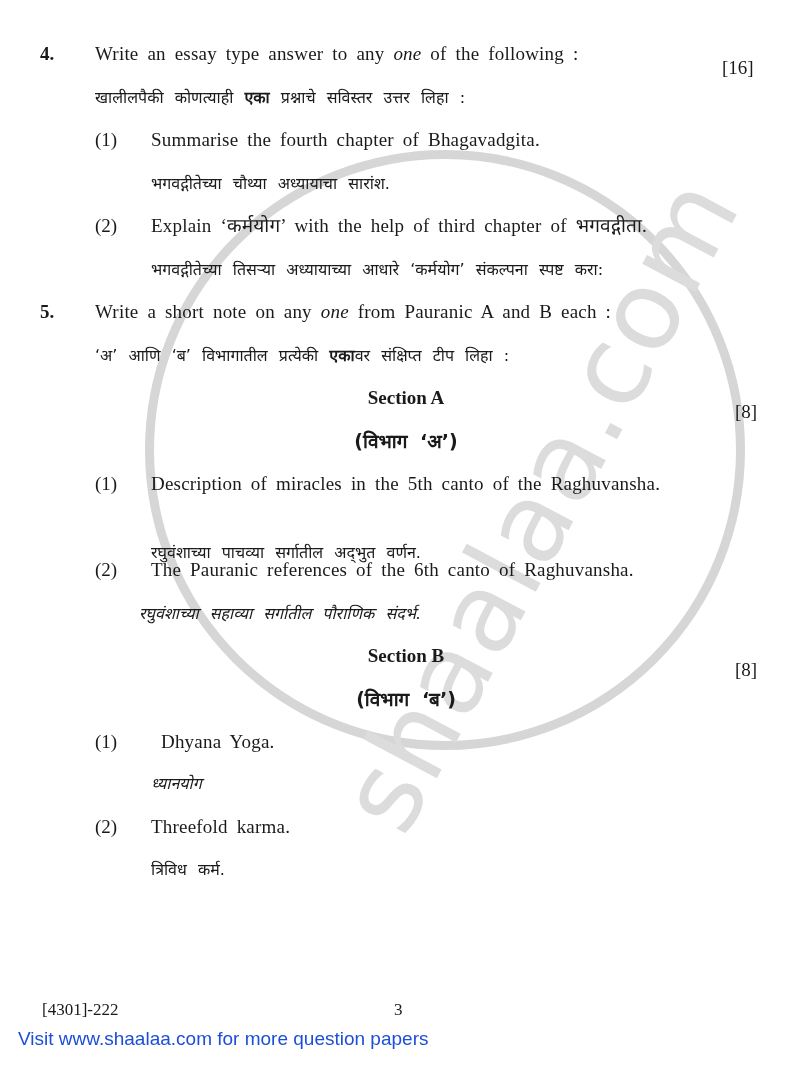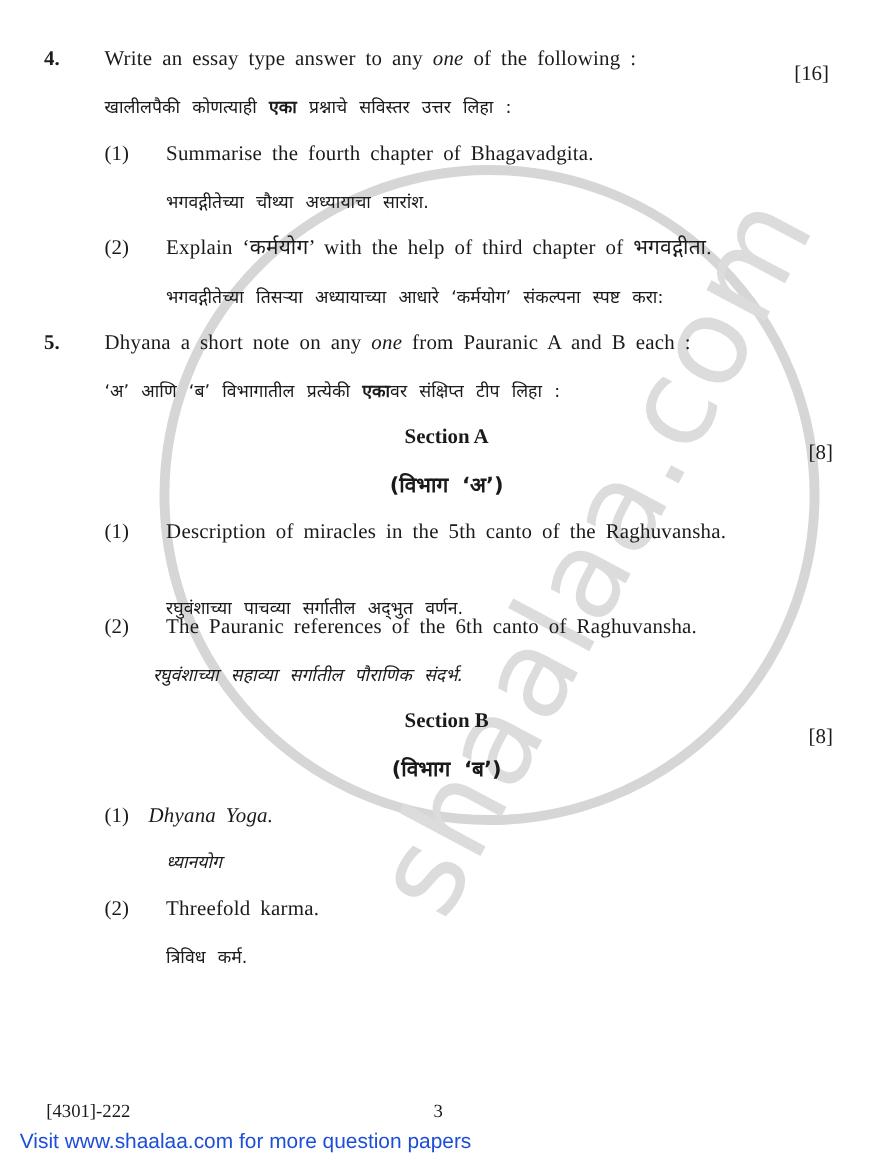--- a/index.html
+++ b/index.html
@@ -48,21 +48,21 @@
     <div class="line dev" style="left:151px; top:173px;">भगवद्गीतेच्या चौथ्या अध्यायाचा सारांश.</div>
 
     <span class="num" style="left:95px; top:215px;">(2)</span>
     <div class="line eng" style="left:151px; top:215px;">Explain ‘कर्मयोग’ with the help of third chapter of  भगवद्गीता.</div>
     <div class="line dev" style="left:151px; top:259px;text-align:center;">भगवद्गीतेच्या तिसऱ्या अध्यायाच्या आधारे ‘कर्मयोग’ संकल्पना स्पष्ट करा:</div>
   </div>
 
   <div>
     <span class="num qnum" style="left:40px; top:301px;">5.</span>
     <div class="line eng" style="left:95px; top:301px;">
-      <span>Dhyana a short note on any </span><span class="ital">one</span><span> from Pauranic A and B each :</span>
+      <span>Write a short note on any </span><span class="ital">one</span><span> from Pauranic A and B each :</span>
     </div>
     <div class="line dev" style="left:95px; top:345px;">
       <span>‘अ’ आणि ‘ब’ विभागातील प्रत्येकी </span><span class="bold">एका</span><span>वर संक्षिप्त टीप लिहा :</span>
     </div>
 
     <div>
       <div class="center bold" style="top:387px;">Section A</div>
       <span class="marks" style="left:735px; top:387px;">[8]</span>
       <div class="center dev bold" style="top:430px;">(विभाग ‘अ’)</div>
 
@@ -74,21 +74,21 @@
       <div class="line eng" style="left:151px; top:559px;">The Pauranic references of the 6th canto of Raghuvansha.</div>
       <div class="line dev" style="left:139px; top:603px;font-style:italic;">रघुवंशाच्या सहाव्या सर्गातील पौराणिक संदर्भ.</div>
     </div>
 
     <div>
       <div class="center bold" style="top:645px;">Section B</div>
       <span class="marks" style="left:735px; top:645px;">[8]</span>
       <div class="center dev bold" style="top:688px;">(विभाग ‘ब’)</div>
 
       <span class="num" style="left:95px; top:731px;">(1)</span>
-      <div class="line eng" style="left:135px; top:731px;font-style:italic;">Dhyana Yoga.</div>
+      <div class="line eng" style="left:161px; top:731px;">Dhyana Yoga.</div>
       <div class="line dev" style="left:151px; top:773px;font-style:italic;">ध्यानयोग</div>
 
       <span class="num" style="left:95px; top:816px;">(2)</span>
       <div class="line eng" style="left:151px; top:816px;">Threefold karma.</div>
       <div class="line dev" style="left:151px; top:859px;">त्रिविध कर्म.</div>
     </div>
   </div>
 
   <div class="footer-left">[4301]-222</div>
   <div class="footer-page">3</div>

